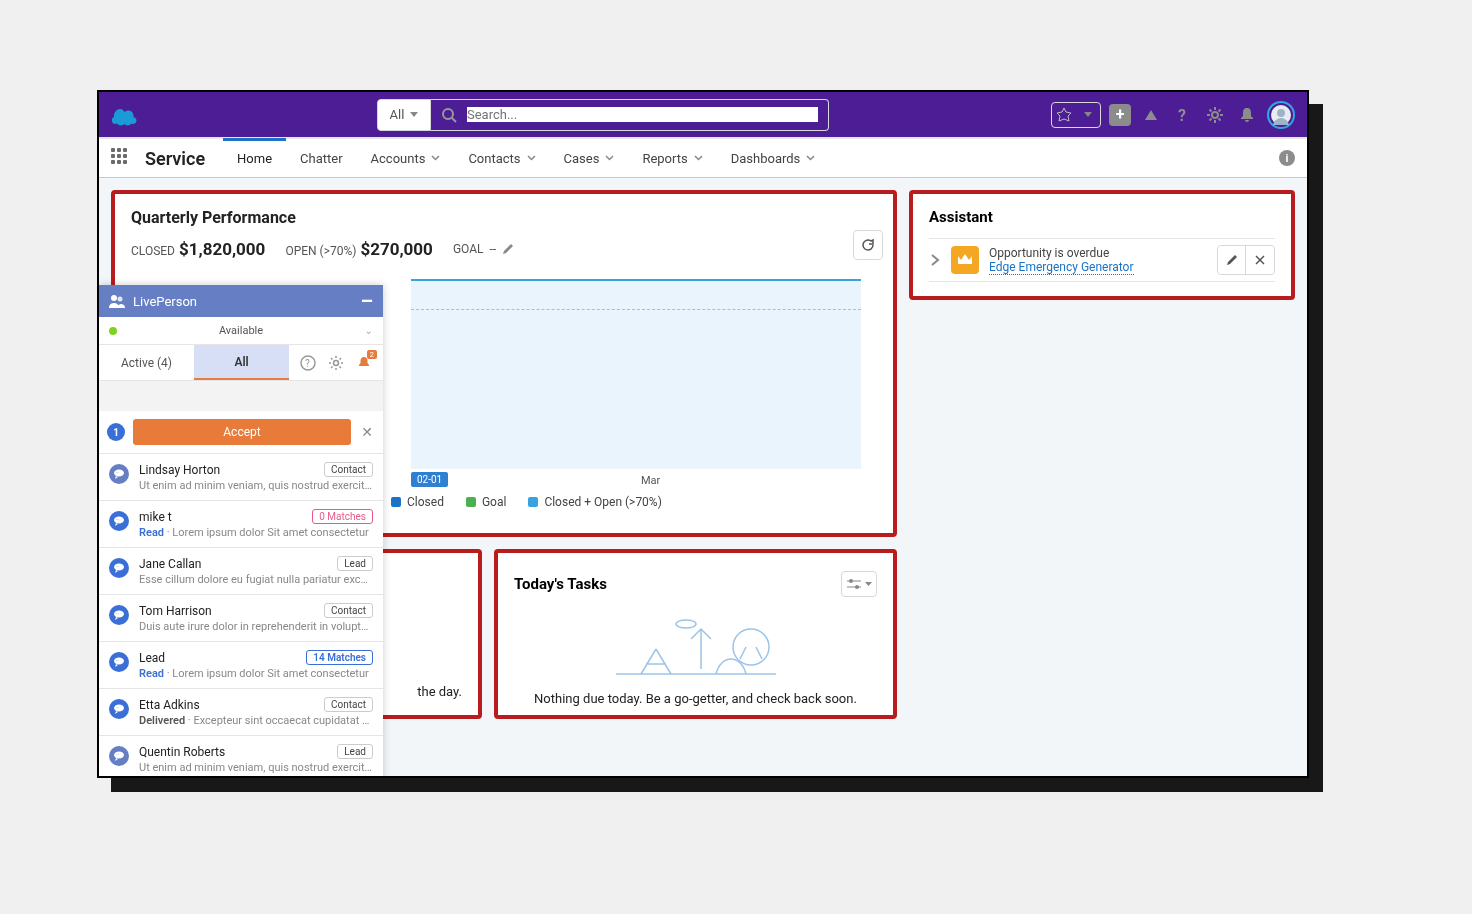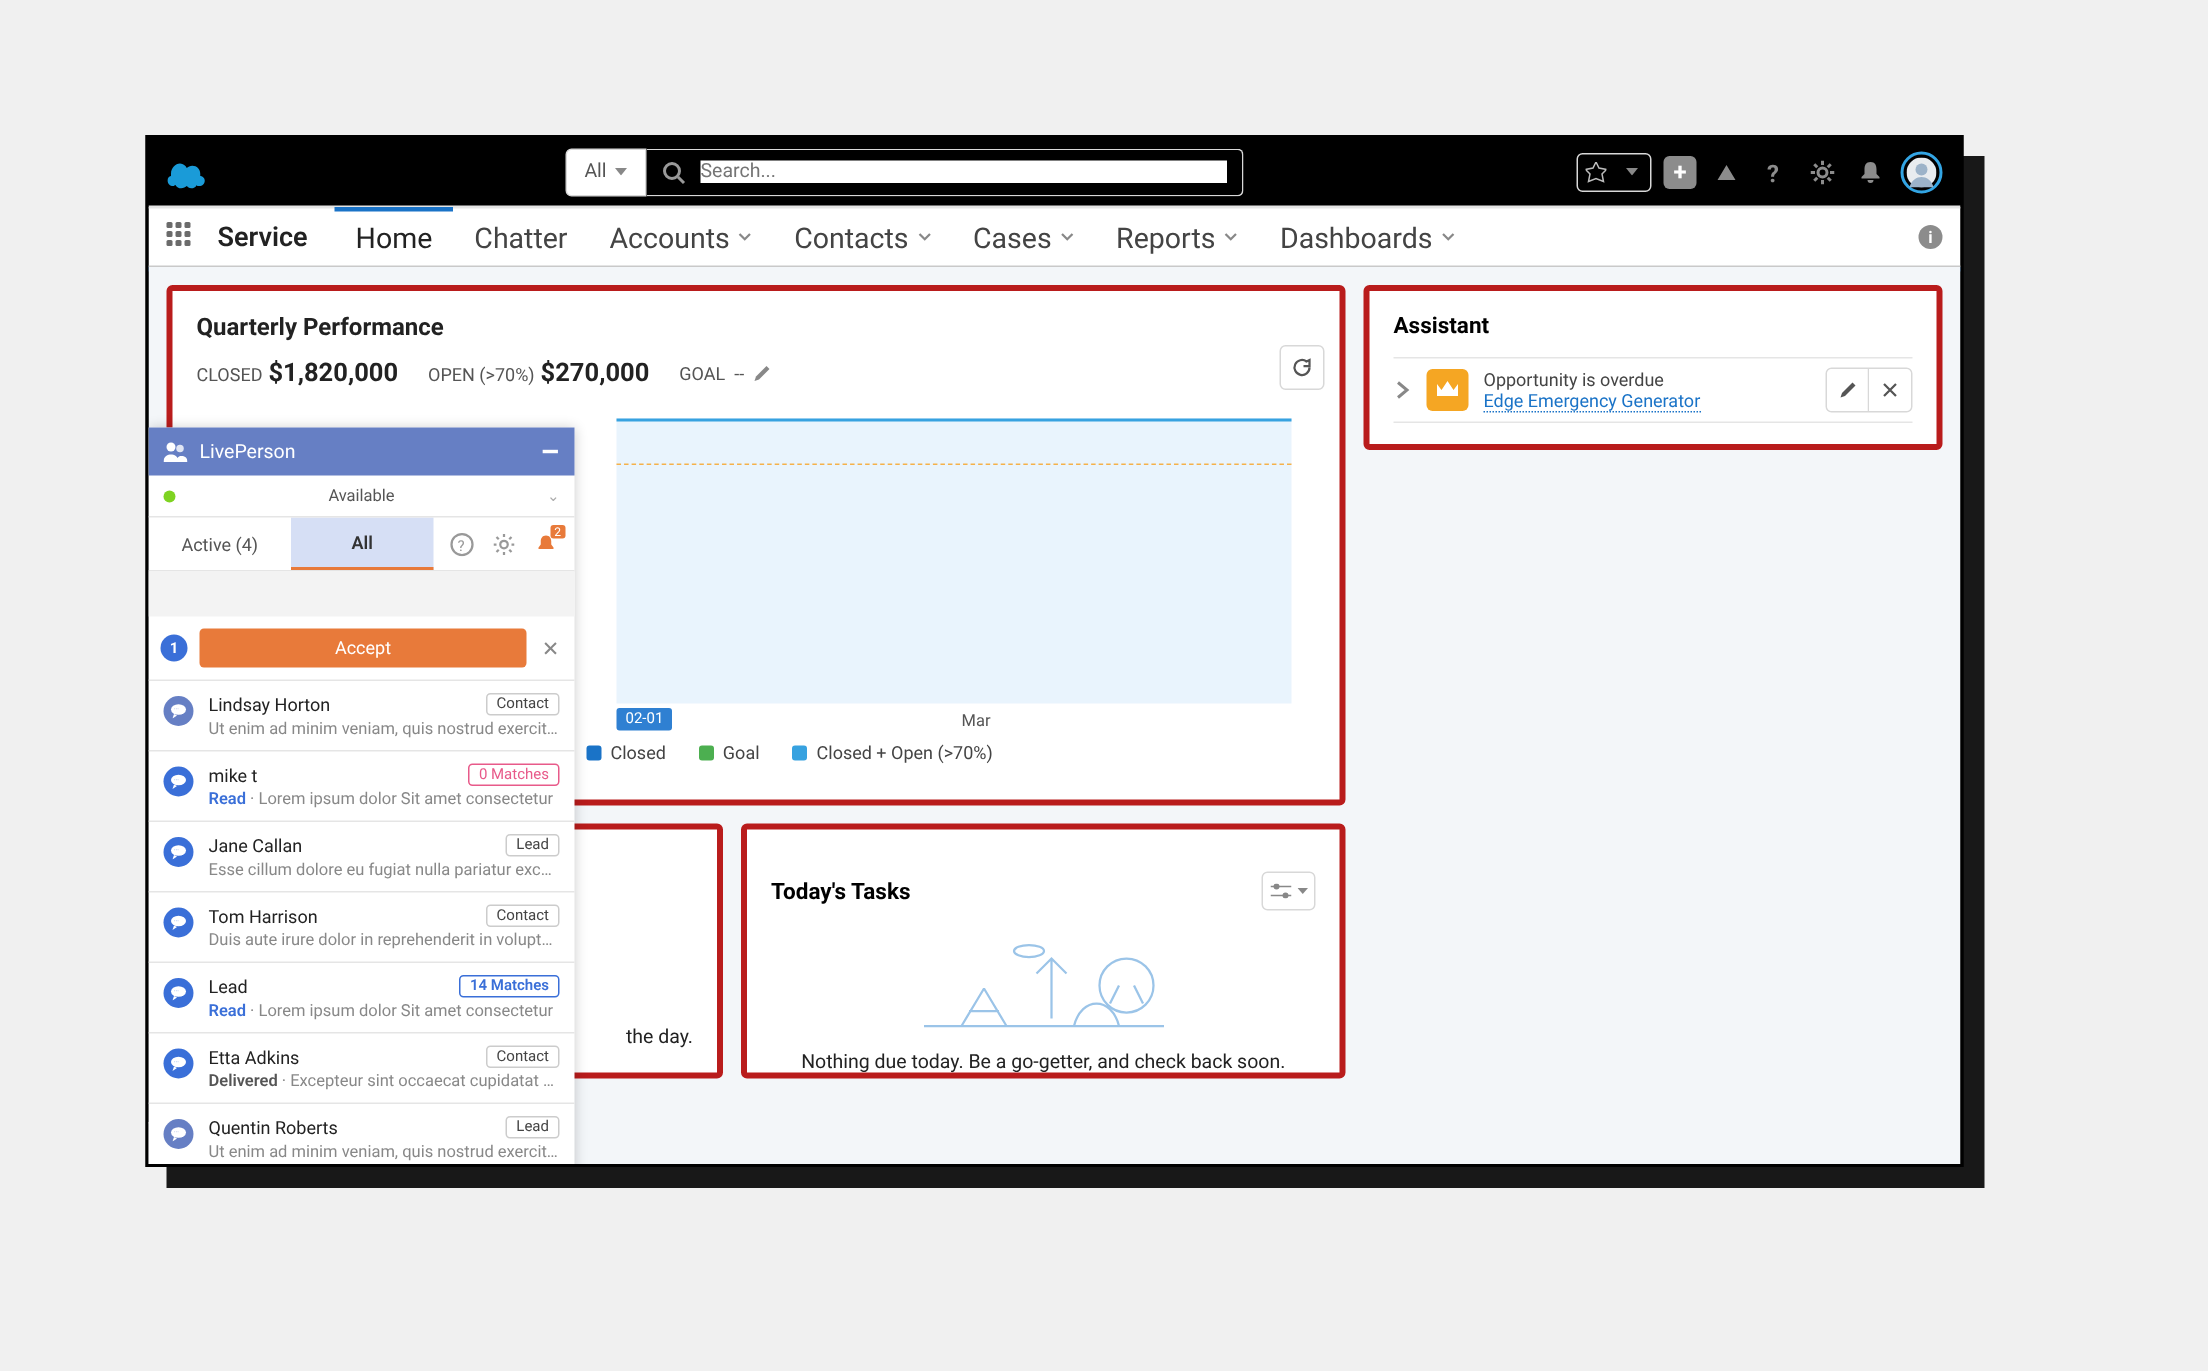--- a/index.html
+++ b/index.html
@@ -1,37 +1,37 @@
 <!DOCTYPE html>
 <html><head>
 <meta charset="utf-8">
 <style>
 * { margin: 0; padding: 0; box-sizing: border-box; font-family: -apple-system, BlinkMacSystemFont, "Segoe UI", Roboto, Helvetica, Arial, sans-serif; }
 body { background: #f0f0f0; width: 1472px; height: 914px; position: relative; }
-.app-frame { position: absolute; left: 97px; top: 90px; width: 1212px; height: 688px; background: #000000; border: 2px solid #000; box-shadow: 14px 14px 0 rgba(0,0,0,0.9); overflow: hidden; }
+.app-frame { position: absolute; left: 97px; top: 90px; width: 1212px; height: 688px; background: #4c1d95; border: 2px solid #000; box-shadow: 14px 14px 0 rgba(0,0,0,0.9); overflow: hidden; }
 .topbar { height: 46px; display: flex; align-items: center; padding: 0 12px; border-bottom: 1px solid #e5e5e5; }
 .logo-cloud { width: 30px; height: 22px; margin-right: 14px; }
 .search-area { margin-left: auto; margin-right: auto; display: flex; }
 .scope-btn { width: 54px; height: 32px; border: 1px solid #d8d8d8; border-radius: 4px 0 0 4px; background: #fff; display: flex; align-items: center; justify-content: center; font-size: 13px; color: #555; gap: 6px; }
 .search-box { width: 398px; height: 32px; border: 1px solid #d8d8d8; border-left: none; border-radius: 0 4px 4px 0; display: flex; align-items: center; padding: 0 10px; }
 .search-box input { border: none; outline: none; font-size: 13px; flex: 1; }
 .search-ico { width: 16px; height: 16px; margin-right: 10px; }
 .util-icons { display: flex; align-items: center; gap: 8px; }
 .util-ico { width: 24px; height: 24px; display: flex; align-items: center; justify-content: center; color: #8c8c8c; border-radius: 4px; }
 .fav-box { display: flex; border: 1px solid #d8d8d8; border-radius: 4px; }
 .fav-box .util-ico { border-radius: 0; }
 .add-sq { background: #8c8c8c; color: #fff; border-radius: 4px; font-size: 16px; font-weight: bold; width: 22px; height: 22px; }
 .avatar-ring { width: 28px; height: 28px; border: 2px solid #33a5e4; border-radius: 50%; display: flex; align-items: center; justify-content: center; }
 .nav-row { height: 40px; background: #fff; border-top: 1px solid #e5e5e5; border-bottom: 1px solid #c9c9c9; display: flex; align-items: center; padding: 0 12px; }
 .nav-bar-underline { position: absolute; left: 0; right: 0; height: 3px; background: #1a73c7; }
 .waffle { width: 20px; height: 20px; margin-right: 14px; display: grid; grid-template-columns: repeat(3,4px); grid-template-rows: repeat(3,4px); gap: 2px; }
 .waffle i { background: #6b6b6b; border-radius: 1px; }
 .app-name { font-size: 18px; font-weight: 600; color: #222; margin-right: 18px; }
 .nav-tabs { display: flex; height: 100%; }
-.nav-tab { display: flex; align-items: center; padding: 16px 14px; font-size: 19px; color: #444; gap: 6px; position: relative; }
+.nav-tab { display: flex; align-items: center; padding: 16px 14px; font-size: 13px; color: #444; gap: 6px; position: relative; }
 .nav-tab.active { color: #222; }
 .nav-tab.active::before { content:''; position:absolute; top:-1px; left:0; right:0; height:3px; background:#1a73c7; }
 .info-dot { margin-left:auto; width:16px; height:16px; background:#8c8c8c; border-radius:50%; display:flex; align-items:center; justify-content:center; color:#fff; font-size:11px; font-weight:bold; }
 .body-area { position: relative; background: #f3f6f9; height: calc(100% - 86px); padding: 12px; display: flex; gap: 12px; }
 .main-col { flex: 1; display: flex; flex-direction: column; gap: 12px; min-width: 0; }
 .side-col { width: 386px; }
 .card { background: #fff; border: 4px solid #b91c1c; border-radius: 4px; }
 .qp-card { padding: 14px 16px; }
 .qp-title { font-size: 16px; font-weight: 700; color: #222; margin-bottom: 12px; }
 .qp-metrics { display: flex; align-items: center; gap: 20px; font-size: 12px; color: #555; }
@@ -42,21 +42,21 @@
 .chart-surface { position: absolute; left: 280px; right: 16px; top: 20px; bottom: 50px; background: #e9f4fd; border-top: 2px solid #37a2e0; }
 .chart-surface::before { content:''; position:absolute; left:0; right:0; top:28px; height:1px; border-top:1px dashed #f5b14a; }
 .date-pill { position:absolute; left:280px; bottom:32px; background:#2f80d2; color:#fff; font-size:10px; padding:2px 6px; border-radius:2px; }
 .x-label { position:absolute; left:510px; bottom:32px; font-size:11px; color:#555; }
 .legend-row { position:absolute; left:260px; bottom:10px; display:flex; gap:22px; font-size:12px; color:#444; }
 .legend-item { display:flex; align-items:center; gap:6px; }
 .legend-sq { width:10px; height:10px; border-radius:2px; }
 .sub-cards { display: flex; gap: 12px; }
 .sub-card { flex:1; height: 170px; overflow:hidden; position:relative; }
 .partial-text { position:absolute; right:16px; bottom:16px; font-size:13px; color:#222; }
-.tasks-card { padding: 28px 16px; }
+.tasks-card { padding: 18px 16px; }
 .tasks-head { display:flex; align-items:center; justify-content:space-between; }
 .tasks-title { font-size:15px; font-weight:700; }
 .task-settings { width:36px; height:26px; border:1px solid #d8d8d8; border-radius:4px; display:flex; align-items:center; justify-content:center; gap:4px; }
 .tasks-illus { display:flex; align-items:center; justify-content:center; height:94px; }
 .tasks-msg { text-align:center; font-size:13px; color:#222; }
 .assistant-card { padding: 14px 16px; }
 .assistant-title { font-size:15px; font-weight:700; margin-bottom: 12px; }
 .assistant-row { display:flex; align-items:center; gap:10px; padding: 6px 0; border-top:1px solid #e5e5e5; border-bottom:1px solid #e5e5e5; }
 .crown-ico { width:28px; height:28px; background:#f5a623; border-radius:4px; display:flex; align-items:center; justify-content:center; }
 .assistant-text { flex:1; font-size:12px; }

